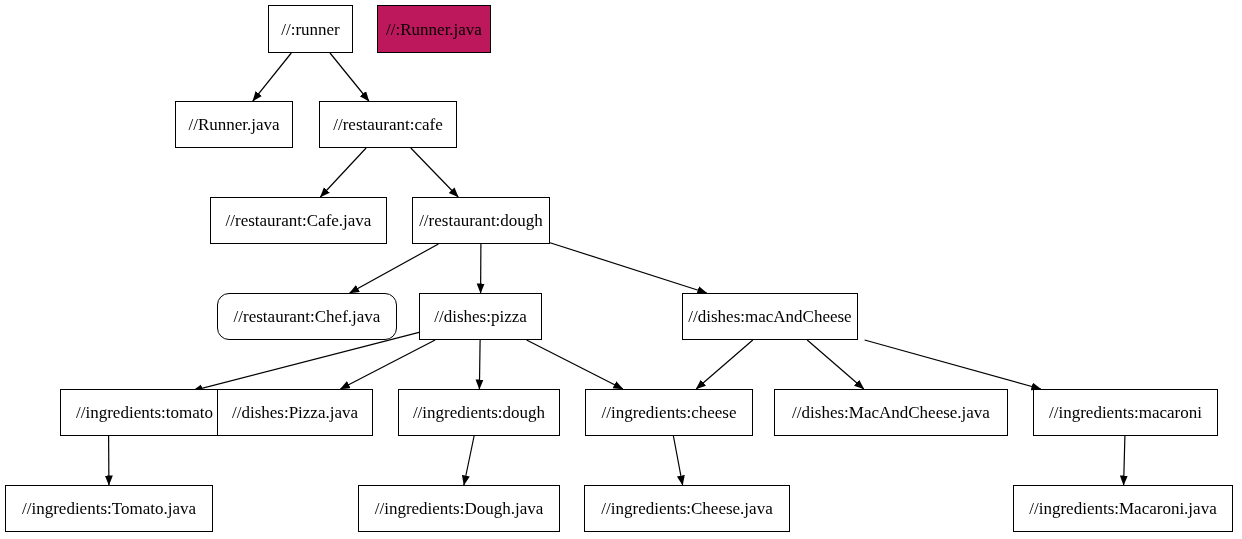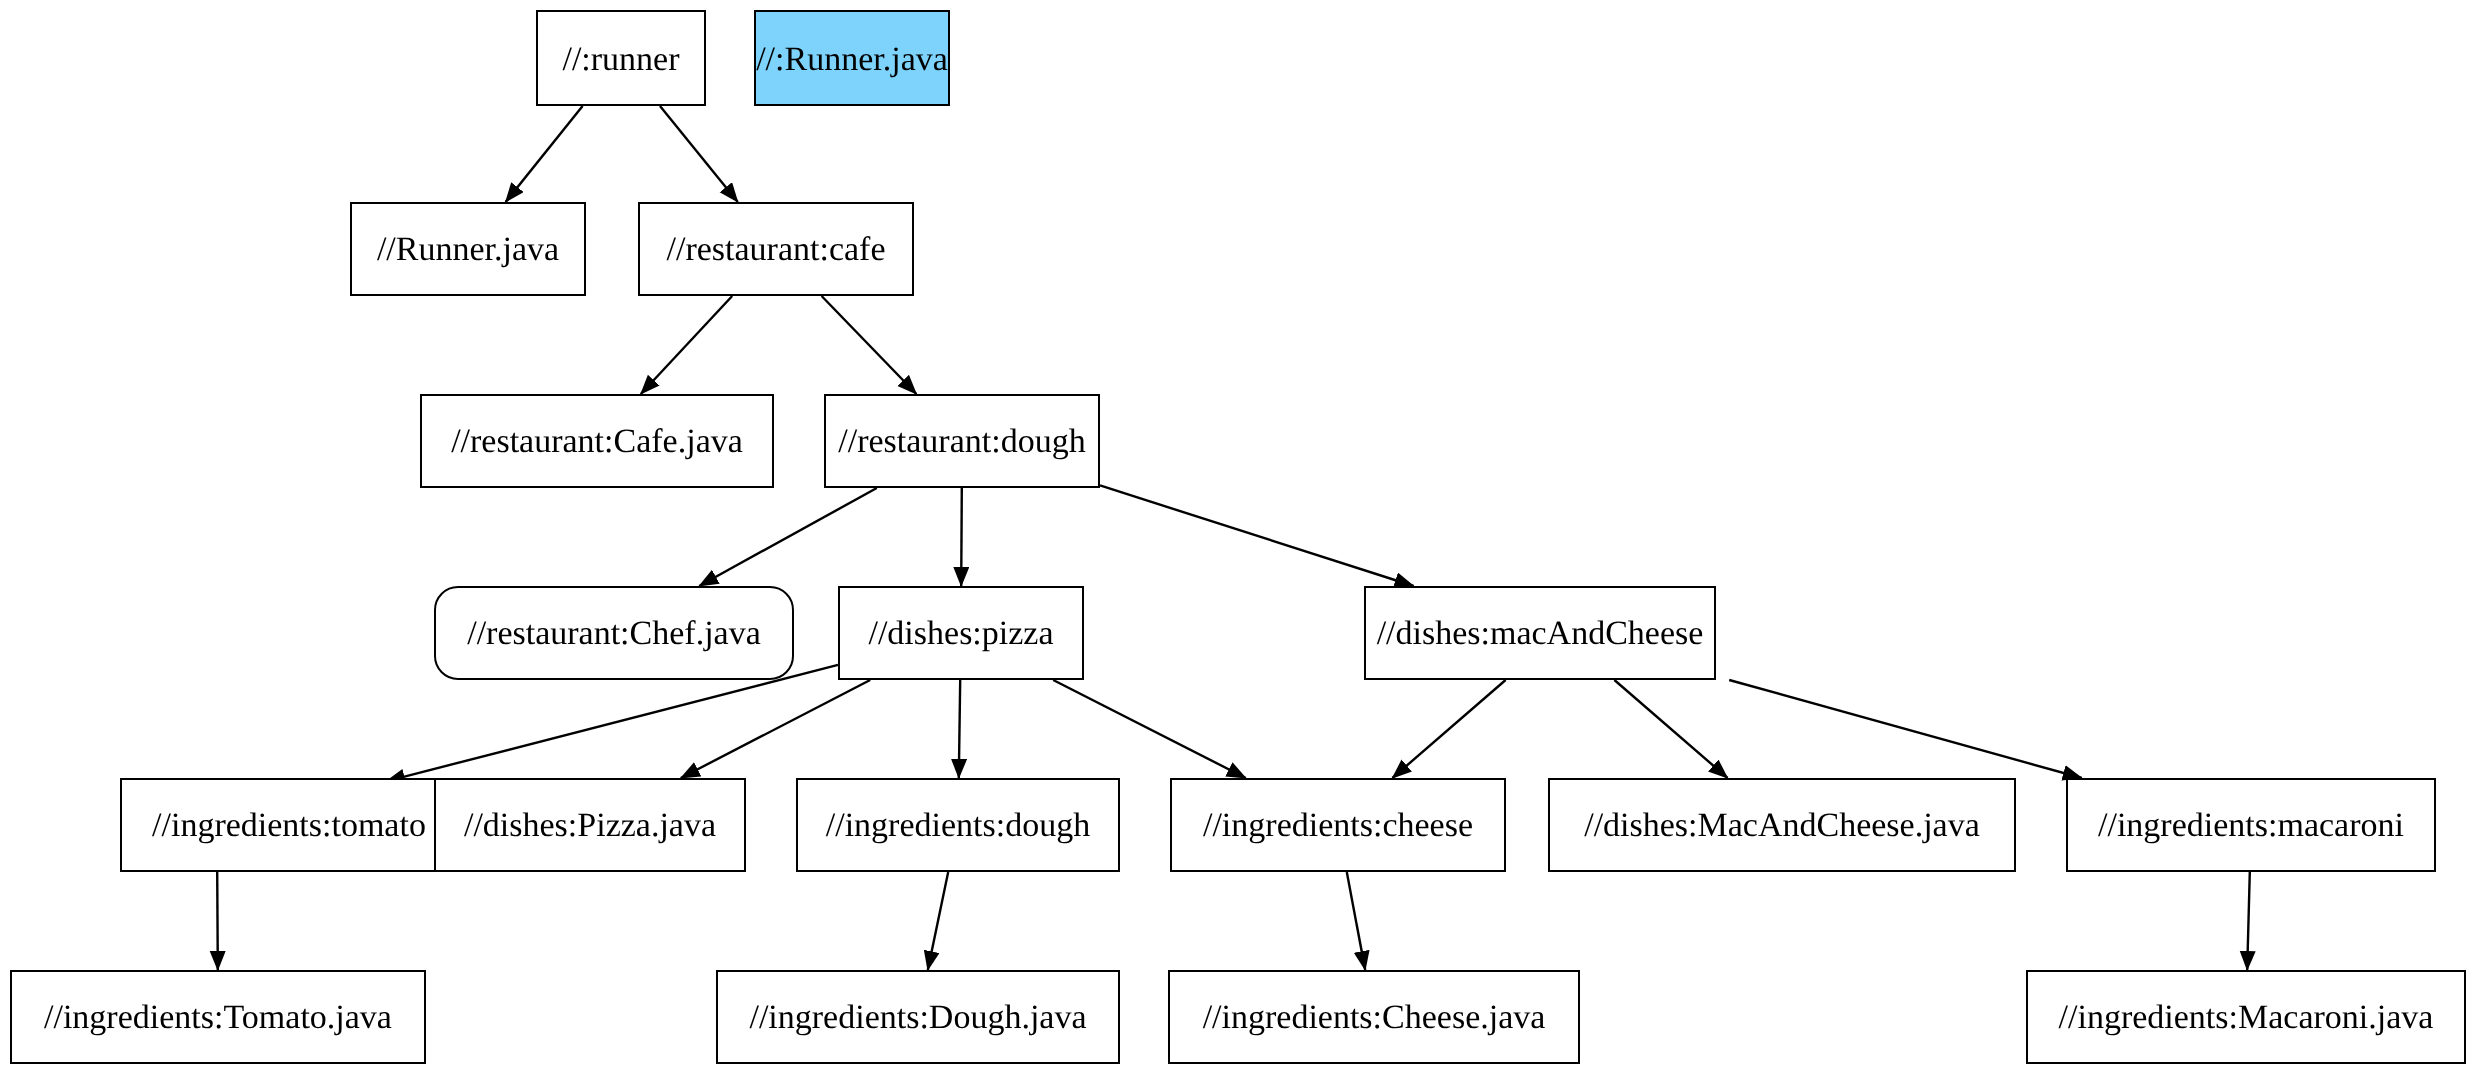--- a/index.html
+++ b/index.html
@@ -61,21 +61,21 @@
       <line x1="807.2" y1="340.0" x2="863.8" y2="389.0" stroke="#000000" stroke-width="1.2" marker-end="url(#arrowhead)"></line>
       <line x1="864.6" y1="340.0" x2="1040.9" y2="389.0" stroke="#000000" stroke-width="1.2" marker-end="url(#arrowhead)"></line>
       <line x1="108.6" y1="436.0" x2="108.9" y2="485.0" stroke="#000000" stroke-width="1.2" marker-end="url(#arrowhead)"></line>
       <line x1="474.1" y1="436.0" x2="463.9" y2="485.0" stroke="#000000" stroke-width="1.2" marker-end="url(#arrowhead)"></line>
       <line x1="673.4" y1="436.0" x2="682.6" y2="485.0" stroke="#000000" stroke-width="1.2" marker-end="url(#arrowhead)"></line>
       <line x1="1124.9" y1="436.0" x2="1123.6" y2="485.0" stroke="#000000" stroke-width="1.2" marker-end="url(#arrowhead)"></line>
     </svg>
 <div class="node" style="left: 268px; top: 5px; width: 85px; height: 48px; background: rgb(255, 255, 255); border-color: rgb(0, 0, 0); color: rgb(0, 0, 0);">
       <span>//:runner</span>
     </div>
-    <div class="node" style="left: 377px; top: 5px; width: 98px; height: 48px; background: #7dd3fc; border-color: rgb(0, 0, 0); color: rgb(0, 0, 0);">
+    <div class="node" style="left: 377px; top: 5px; width: 114px; height: 48px; background: #be185d; border-color: rgb(0, 0, 0); color: rgb(0, 0, 0);">
       <span>//:Runner.java</span>
     </div>
     <div class="node" style="left: 175px; top: 101px; width: 118px; height: 47px; background: rgb(255, 255, 255); border-color: rgb(0, 0, 0); color: rgb(0, 0, 0);">
       <span>//Runner.java</span>
     </div>
     <div class="node" style="left: 319px; top: 101px; width: 138px; height: 47px; background: rgb(255, 255, 255); border-color: rgb(0, 0, 0); color: rgb(0, 0, 0);">
       <span>//restaurant:cafe</span>
     </div>
     <div class="node" style="left: 210px; top: 197px; width: 177px; height: 47px; background: rgb(255, 255, 255); border-color: rgb(0, 0, 0); color: rgb(0, 0, 0);">
       <span>//restaurant:Cafe.java</span>

